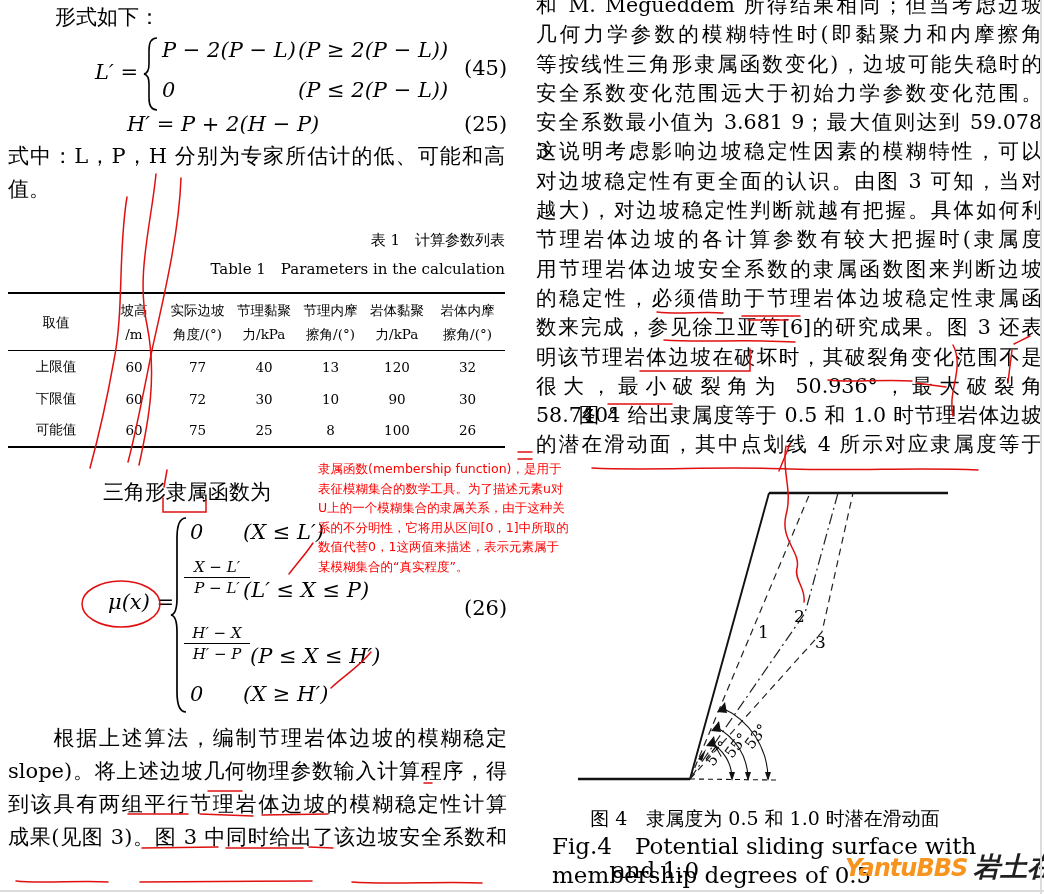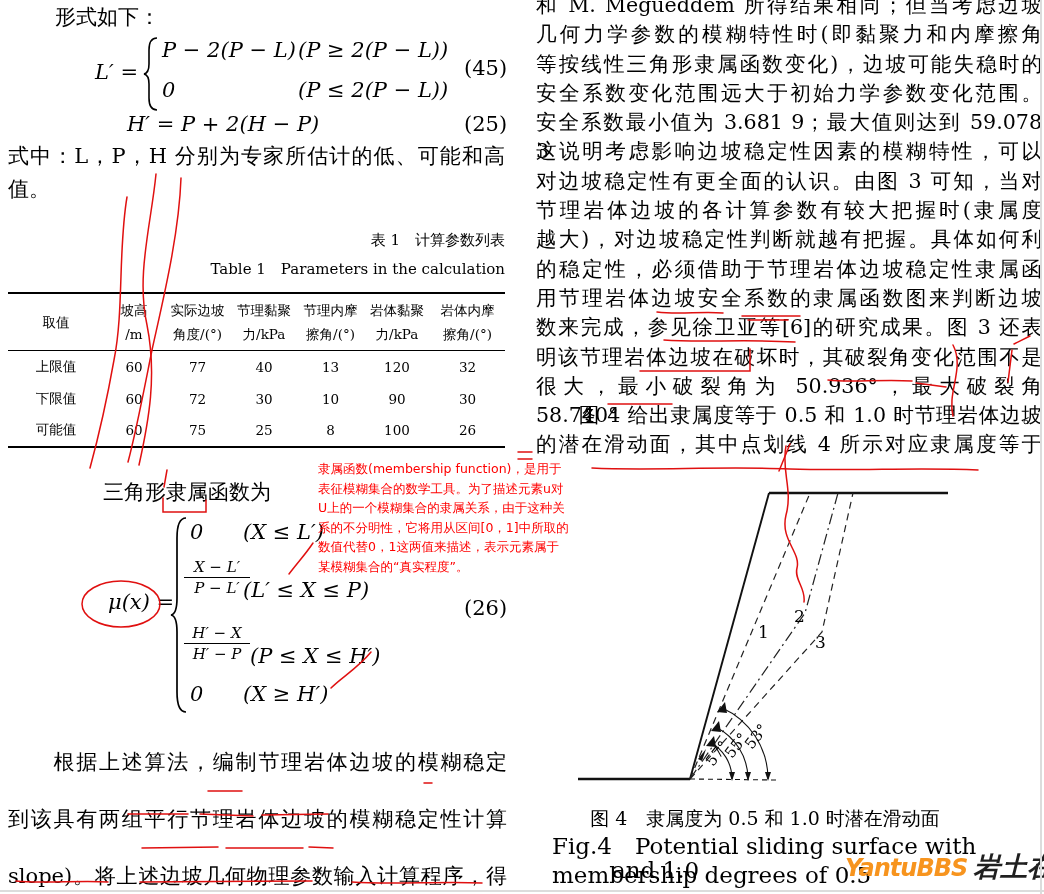--- a/index.html
+++ b/index.html
@@ -2,21 +2,21 @@
 <html><head>
 <meta charset="utf-8">
 <style>
   html,body{margin:0;padding:0;background:#fff;}
   .page{position:relative;width:1044px;height:894px;background:#fff;overflow:hidden;
         font-family:"DejaVu Serif","Liberation Serif",serif;color:#000;}
   .abs{position:absolute;}
   .t{position:absolute;font-size:21px;white-space:nowrap;}
   
   .col-line{height:29.3px;line-height:29.3px;font-size:20.6px;text-align:justify;text-align-last:justify;overflow:visible;}
-  .para-line{height:33px;line-height:33px;font-size:21px;text-align:justify;text-align-last:justify;margin-top:24px;}
+  .para-line{height:33px;line-height:33px;font-size:21px;text-align:justify;text-align-last:justify;}
   .where-line{height:33px;line-height:33px;font-size:21px;text-align:justify;text-align-last:justify;}
   
   .note-line{height:19.6px;line-height:19.6px;font-size:12.5px;color:#ff0000;
              font-family:"DejaVu Sans","Liberation Sans",sans-serif;white-space:nowrap;}
   
   .math{font-style:italic;font-size:21px;white-space:nowrap;}
   .eqnum{font-style:normal;font-size:21px;}
   .frac{position:absolute;text-align:center;font-style:italic;font-size:15px;width:66px;}
   .frac .fnum{border-bottom:1.4px solid #000;padding:0 3px 1px;}
   .frac .fden{padding-top:1px;}
@@ -164,46 +164,46 @@
       <div class="fden">H′ − P</div>
     </div>
     <span class="math abs" style="left:250px;top:130px;">(P ≤ X ≤ H′)</span>
     <span class="math abs" style="left:190px;top:168px;">0</span>
     <span class="math abs" style="left:243px;top:168px;">(X ≥ H′)</span>
     <span class="eqnum abs" style="left:464px;top:82px;">(26)</span>
   </div>
 
   <div class="abs" style="left:8px;top:722px;width:499px;">
       <div class="para-line">　　根据上述算法，编制节理岩体边坡的模糊稳定</div>
+      <div class="para-line">slope)。将上述边坡几何物理参数输入计算程序，得</div>
       <div class="para-line">到该具有两组平行节理岩体边坡的模糊稳定性计算</div>
-      <div class="para-line">slope)。将上述边坡几何物理参数输入计算程序，得</div>
       <div class="para-line">成果(见图 3)。图 3 中同时给出了该边坡安全系数和</div>
     </div>
 
   <div class="abs" style="left:318px;top:459px;width:232px;">
       <div class="note-line">隶属函数(membership function)，是用于</div>
       <div class="note-line">表征模糊集合的数学工具。为了描述元素u对</div>
       <div class="note-line">U上的一个模糊集合的隶属关系，由于这种关</div>
       <div class="note-line">系的不分明性，它将用从区间[0，1]中所取的</div>
       <div class="note-line">数值代替0，1这两值来描述，表示元素属于</div>
       <div class="note-line">某模糊集合的“真实程度”。</div>
     </div>
 
   <div class="abs" style="left:536px;top:-9px;width:506px;">
       <div class="col-line">和 M. Megueddem 所得结果相同；但当考虑边坡</div>
       <div class="col-line">几何力学参数的模糊特性时(即黏聚力和内摩擦角</div>
       <div class="col-line">等按线性三角形隶属函数变化)，边坡可能失稳时的</div>
       <div class="col-line">安全系数变化范围远大于初始力学参数变化范围。</div>
       <div class="col-line">安全系数最小值为 3.681 9；最大值则达到 59.078 3。</div>
       <div class="col-line">这说明考虑影响边坡稳定性因素的模糊特性，可以</div>
       <div class="col-line">对边坡稳定性有更全面的认识。由图 3 可知，当对</div>
+      <div class="col-line">越大)，对边坡稳定性判断就越有把握。具体如何利</div>
       <div class="col-line">节理岩体边坡的各计算参数有较大把握时(隶属度</div>
-      <div class="col-line">越大)，对边坡稳定性判断就越有把握。具体如何利</div>
+      <div class="col-line">用节理岩体边坡安全系数的隶属函数图来判断边坡</div>
       <div class="col-line">的稳定性，必须借助于节理岩体边坡稳定性隶属函</div>
-      <div class="col-line">用节理岩体边坡安全系数的隶属函数图来判断边坡</div>
       <div class="col-line">数来完成，参见徐卫亚等[6]的研究成果。图 3 还表</div>
       <div class="col-line">明该节理岩体边坡在破坏时，其破裂角变化范围不是</div>
       <div class="col-line">很大，最小破裂角为 50.936°，最大破裂角 58.740°。</div>
       <div class="col-line">　　图 4 给出隶属度等于 0.5 和 1.0 时节理岩体边坡</div>
       <div class="col-line">的潜在滑动面，其中点划线 4 所示对应隶属度等于</div>
     </div>
 
   <svg class="abs" style="left:530px;top:470px;" width="514" height="332" viewBox="0 0 514 332">
 
     <path d="M239,23 L418,23" stroke="#111" stroke-width="2.6" fill="none"></path>

